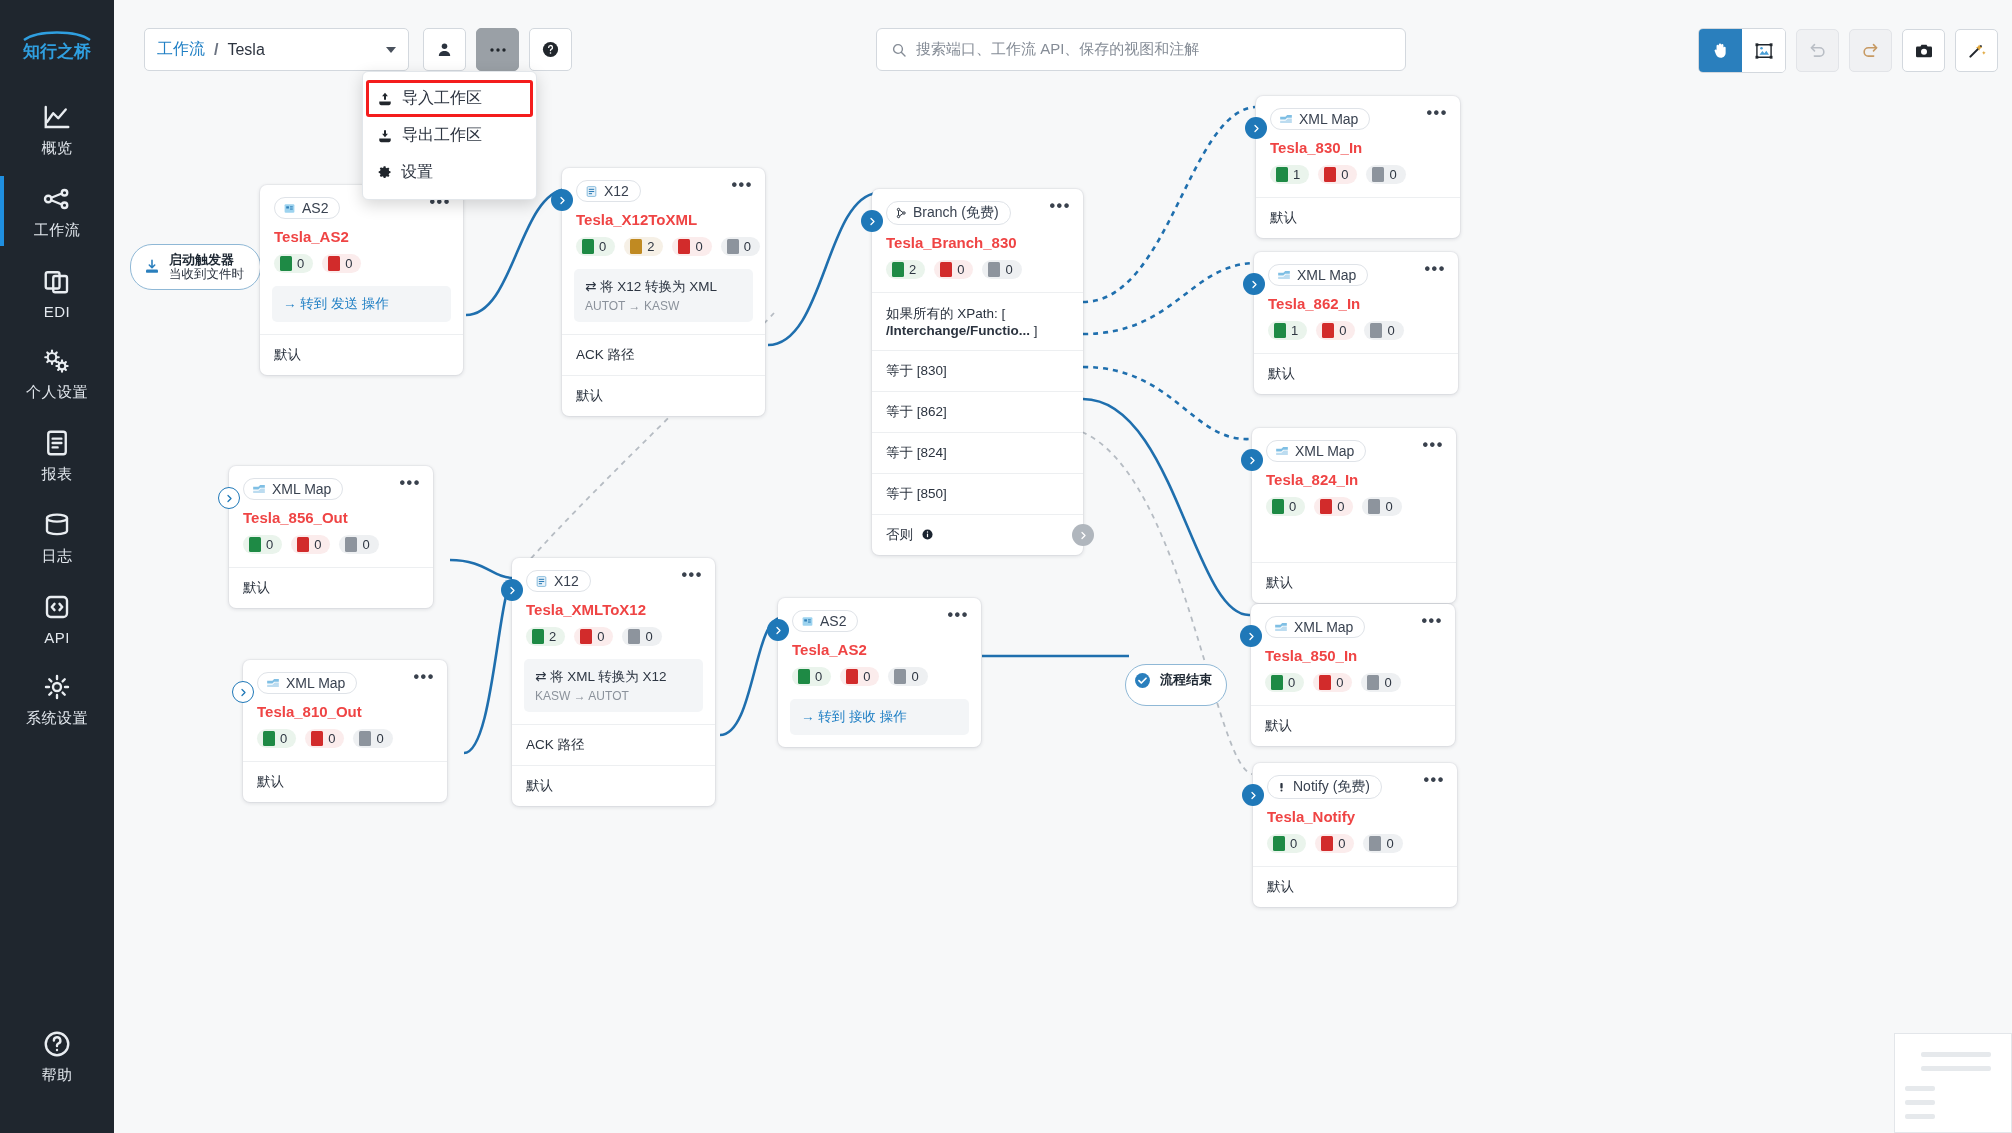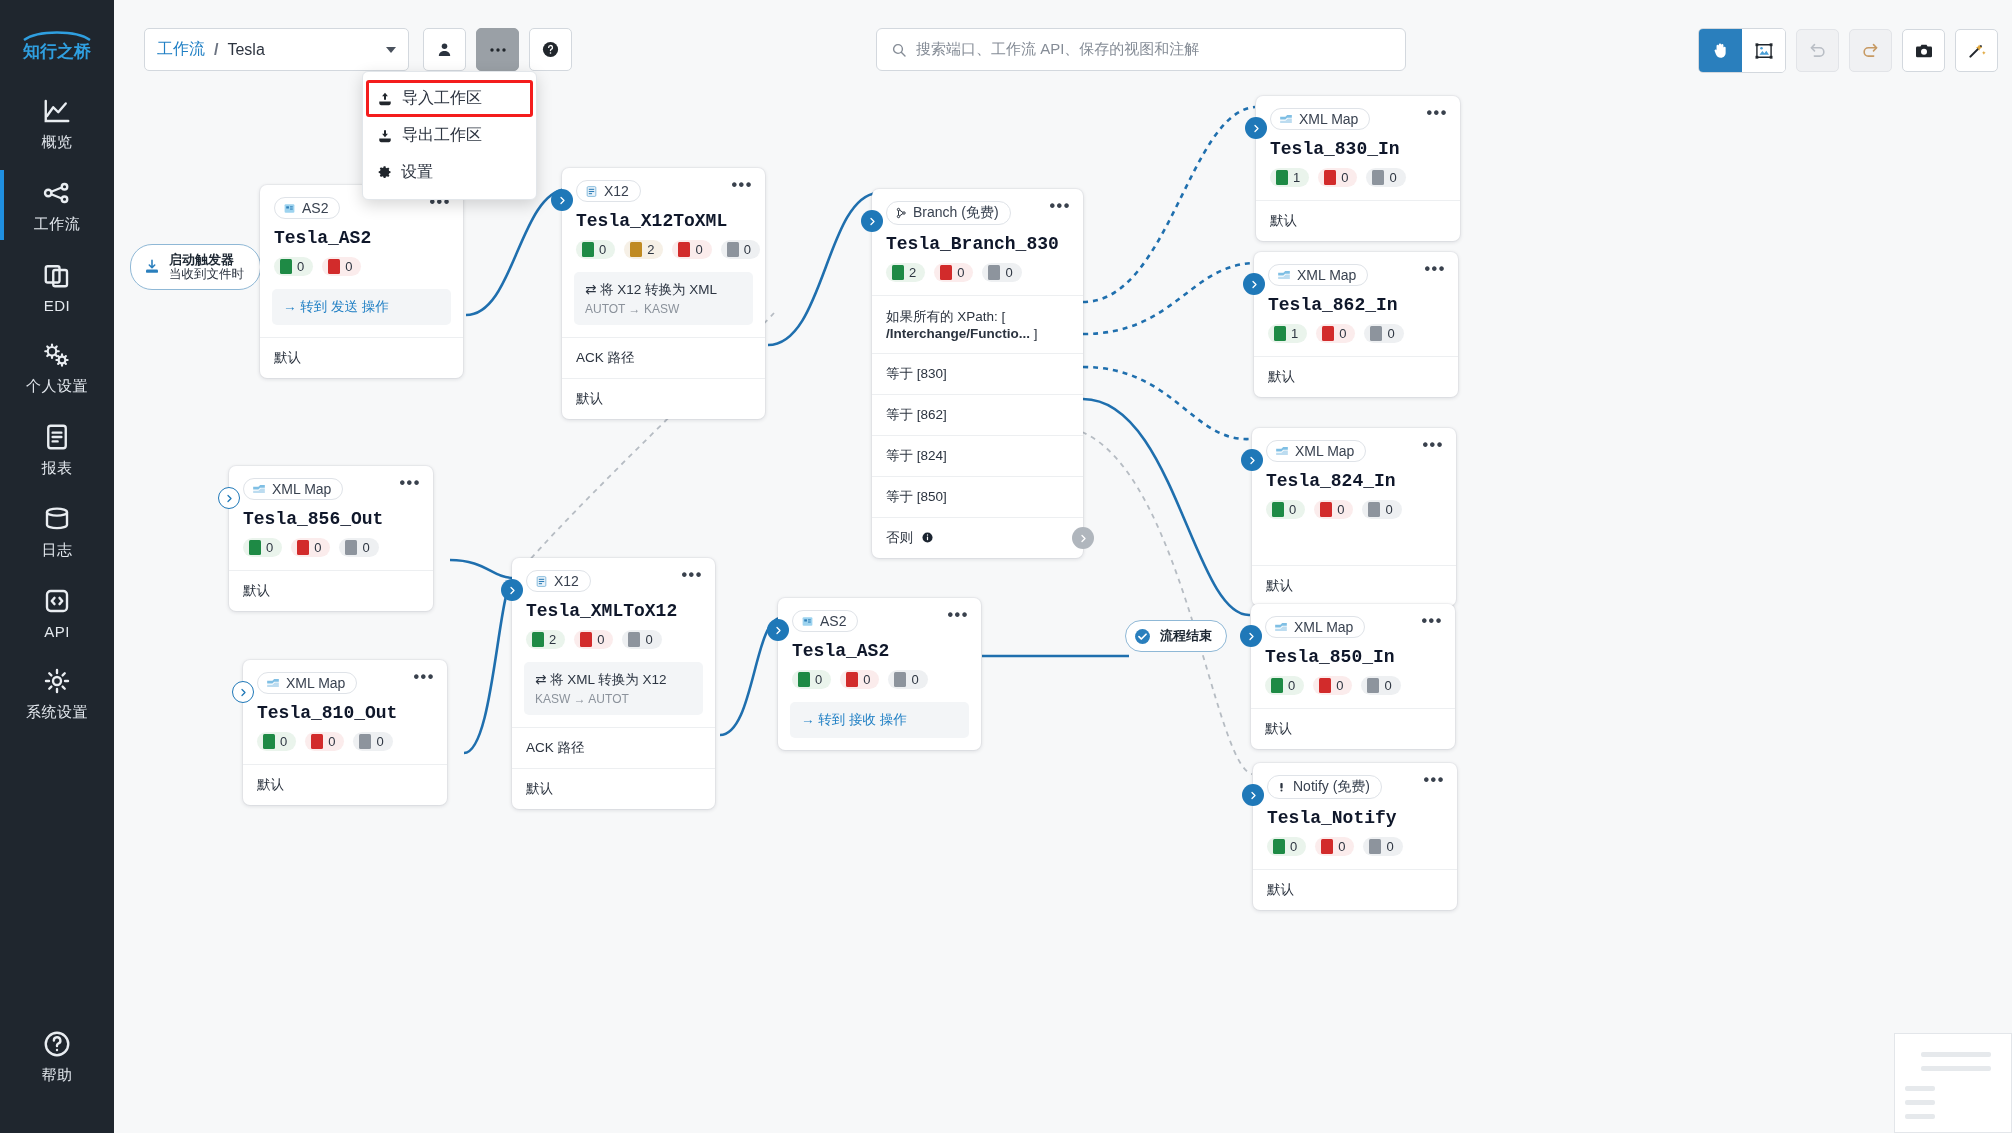--- a/index.html
+++ b/index.html
@@ -11,21 +11,21 @@
   }
   #app { position: relative; width: 2012px; height: 1133px; }
 
   
   #sidebar {
     position: absolute; left: 0; top: 0;
     width: 114px; height: 1133px;
     background: #1f262e;
     display: flex; flex-direction: column; align-items: center;
   }
-  #brand { margin-top: 28px; margin-bottom: 20px; }
+  #brand { margin-top: 28px; margin-bottom: 26px; }
   #brand svg { display: block; }
   .nav-item {
     width: 114px; padding: 14px 0 12px 0;
     display: flex; flex-direction: column; align-items: center;
     gap: 7px; cursor: pointer; position: relative;
     color: #e9edf1;
   }
   .nav-item .lbl { font-size: 15px; color: #e3e8ee; letter-spacing: .5px; }
   .nav-item.active::before {
     content:""; position:absolute; left:0; top:6px; bottom:6px; width:4px;
@@ -111,21 +111,21 @@
   .chip {
     display:inline-flex; align-items:center; gap:6px;
     border:1px solid #dfe3e8; border-radius:12px;
     padding:2px 11px 2px 8px; font-size:14px; color:#394250; background:#fff;
   }
   .dots {
     position:absolute; right:12px; top:12px; color:#39414d;
     letter-spacing:1.6px; font-size:16px; line-height:10px; cursor:pointer;
     font-weight:700;
   }
-  .ntitle { font-weight:700; color:#0f172a; font-size:18px; padding:9px 14px 0 14px;font-family:Liberation Mono, monospace; }
+  .ntitle { font-weight:700; color:#ef4444; font-size:15px; padding:9px 14px 0 14px; }
   .badges { display:flex; gap:9px; padding:9px 14px 13px 14px; }
   .badge {
     display:flex;align-items:center;gap:5px;
     border-radius:11px; padding:2px 9px 2px 6px; font-size:13px; color:#2e3642;
   }
   .badge.g { background:#eaf4ec; }
   .badge.r { background:#fbecec; }
   .badge.y { background:#f6f0e6; }
   .badge.n { background:#eef0f2; }
   .doc { width:12px; height:15px; border-radius:1.5px; display:inline-block; position:relative;}
@@ -863,21 +863,21 @@
             <span>0</span>
           </span>
         <span class="badge n">
             <i class="doc n"></i>
             <span>0</span>
           </span>
       </div>
       <div class="linkbox">→ 转到 接收 操作</div>
     </div>
 
-    <div class="pill" style="left:1011px; top:544px; padding:6px 14px 6px 8px;justify-content:space-between;">
+    <div class="pill" style="left:1011px; top:588px; padding:6px 14px 16px 8px;justify-content:space-between;">
       <svg width="17" height="17" viewBox="0 0 24 24">
         <circle cx="12" cy="12" r="10.5" fill="#2a7fbd"></circle>
         <path d="M7 12.2l3.3 3.3L17 8.8" stroke="#fff" stroke-width="2.4" fill="none" stroke-linecap="round" stroke-linejoin="round"></path>
       </svg>
       <span style="font-weight:700;color:#1d2732;">流程结束</span>
     </div>
 
     <div id="minimap">
       <div class="mm-bar" style="left:26px; top:18px; width:70px;"></div>
       <div class="mm-bar" style="left:26px; top:32px; width:70px;"></div>

